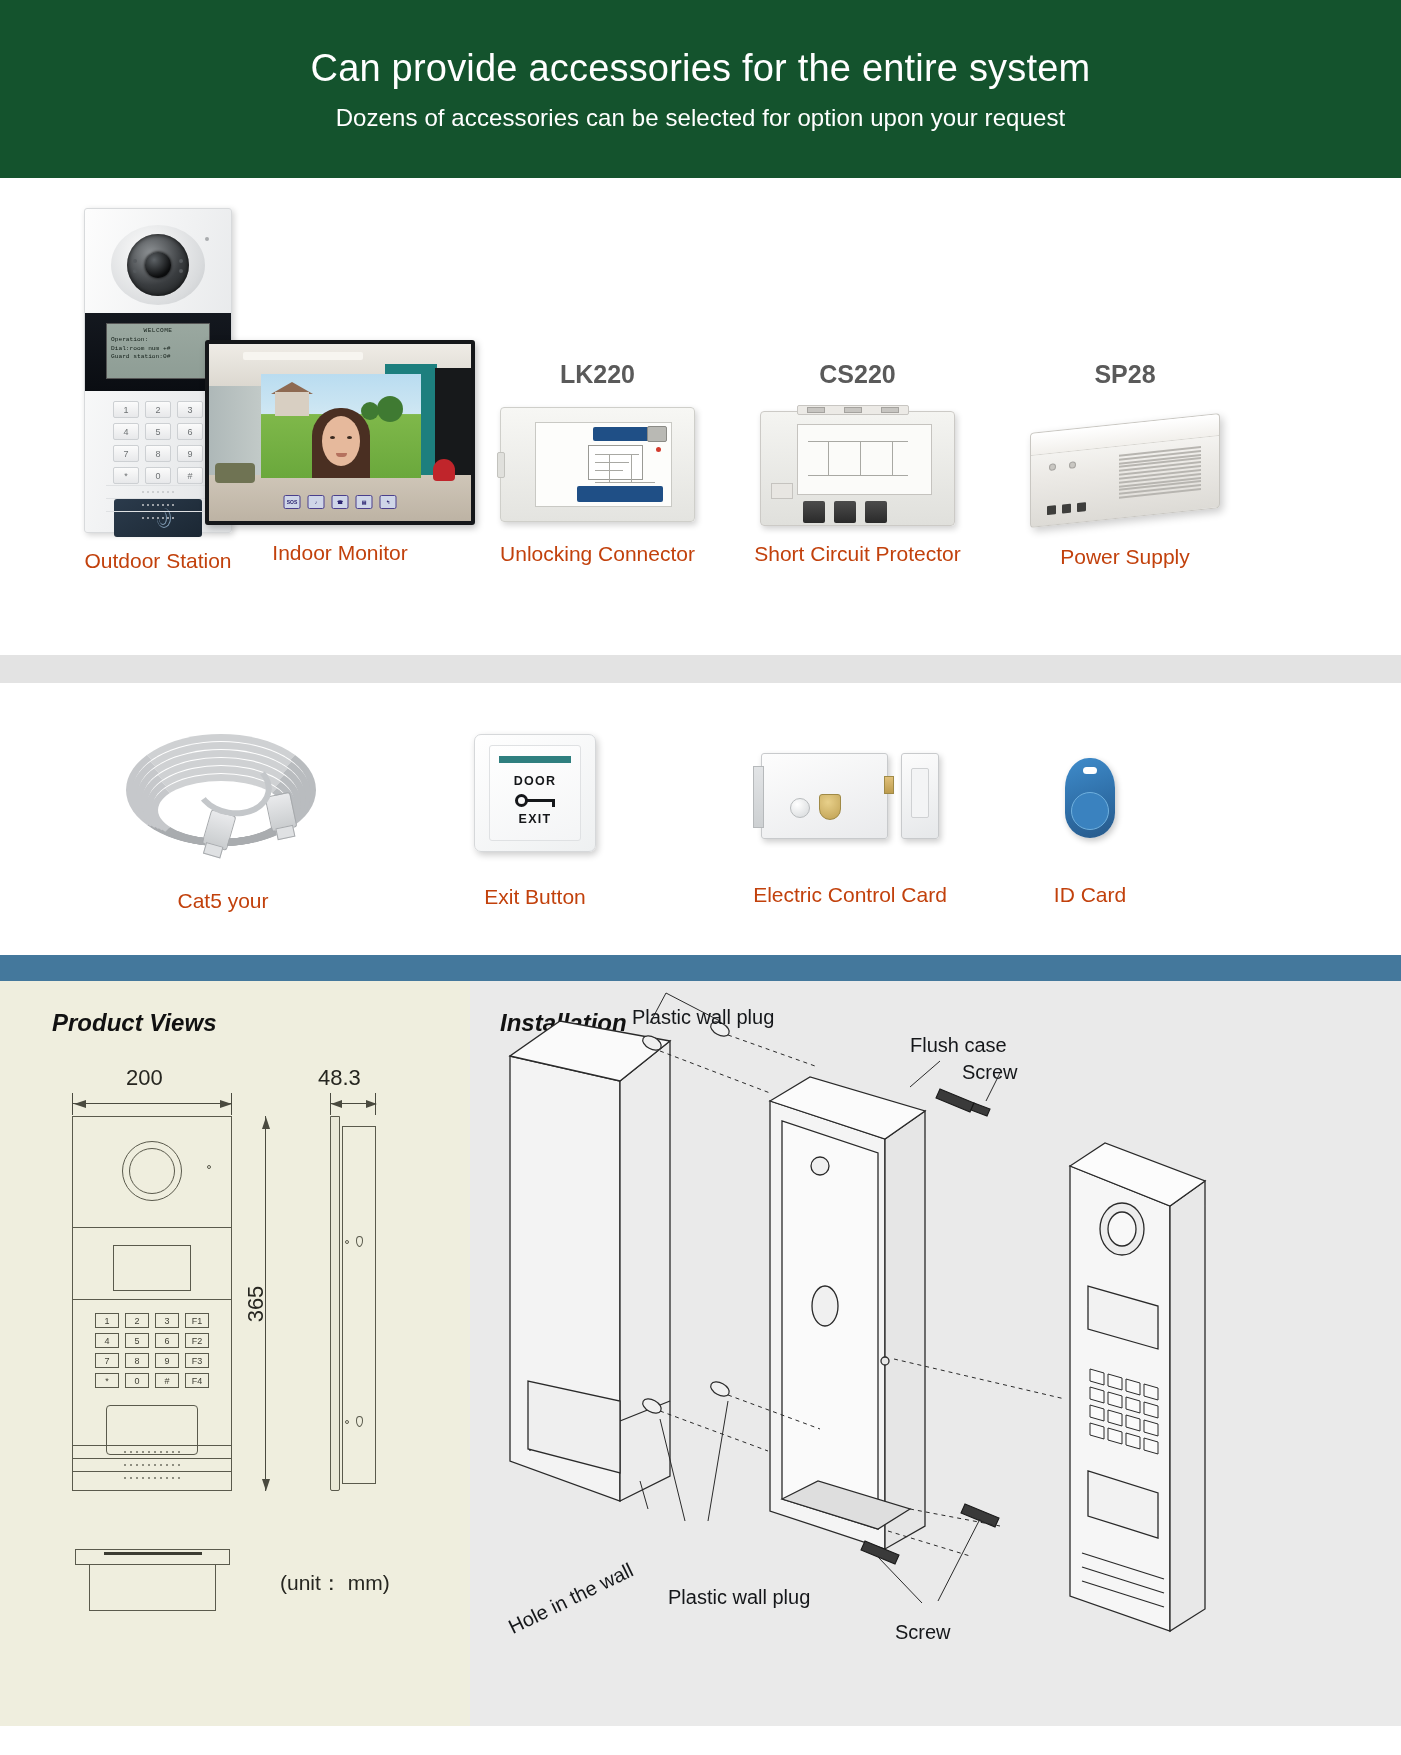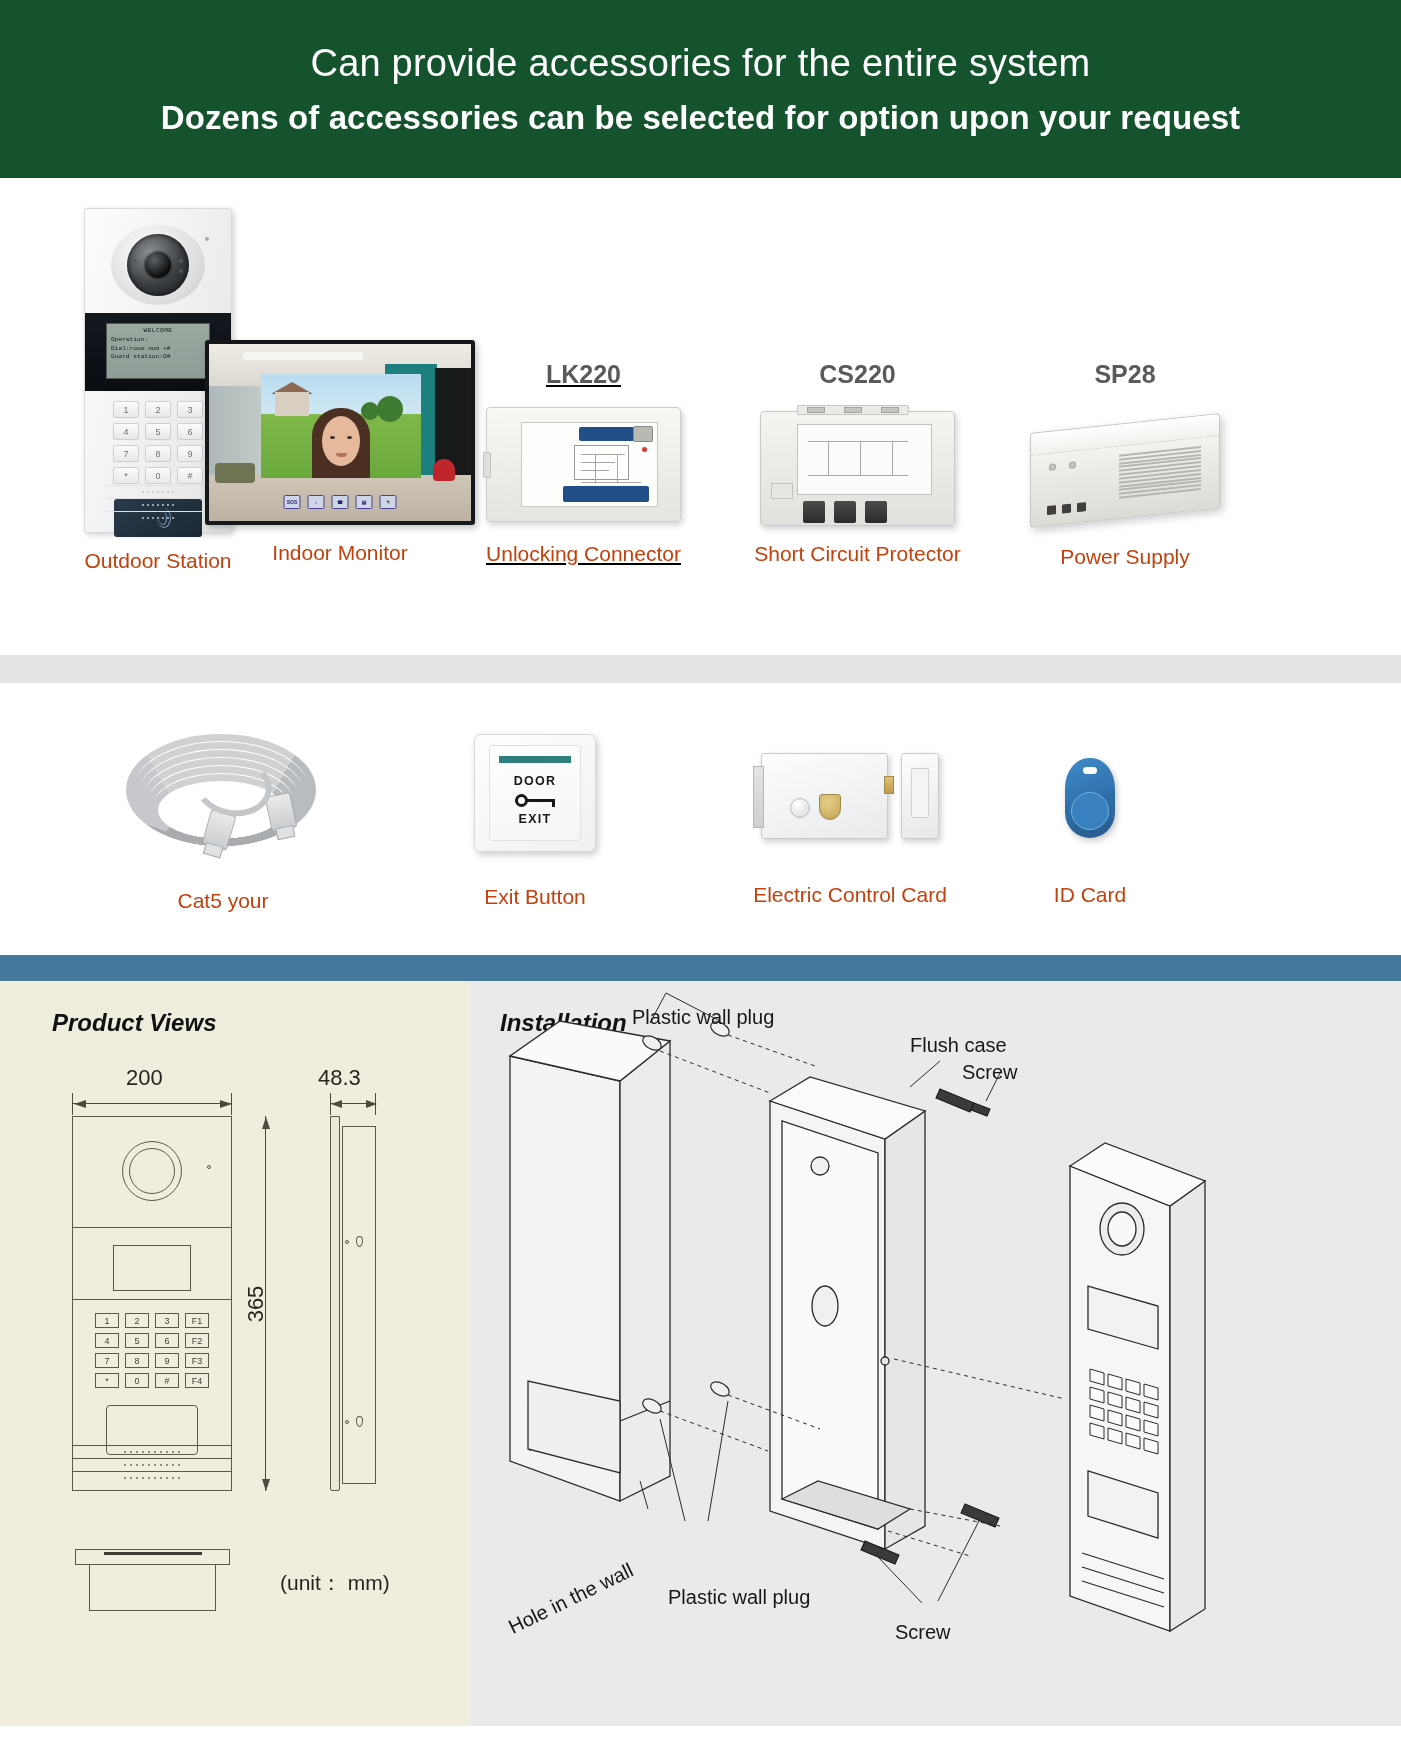--- a/index.html
+++ b/index.html
@@ -23,22 +23,22 @@
   }
   .header .line1 {
     color: #ffffff;
     font-size: 38px;
     font-weight: 400;
     letter-spacing: 0.2px;
     white-space: nowrap;
   }
   .header .line2 {
     color: #ffffff;
-    font-size: 33px;
-    font-weight: 700;
+    font-size: 24px;
+    font-weight: 400;
     letter-spacing: 0.1px;
     white-space: nowrap;
   }
 
   
   .row1 {
     height: 477px;
     position: relative;
     background: #fff;
   }
@@ -460,21 +460,21 @@
             <div class="mon-ic">☎</div>
             <div class="mon-ic">▤</div>
             <div class="mon-ic">↰</div>
           </div>
         </div>
       </div>
     </div>
     <div class="prod-label" style="margin-top:16px;">Indoor Monitor</div>
   </div>
 
-  <div class="prod-cell" style="left:476px; top:182px; width:215px;text-decoration:underline;">
+  <div class="prod-cell" style="left:490px; top:182px; width:215px;">
     <div class="model-label">LK220</div>
     <div style="display:flex;justify-content:center;margin-top:18px;">
       <div class="module">
         <div class="mod-tab"></div>
         <div class="mod-inner">
           <div class="mod-pcbtop"></div>
           <div class="mod-rj"></div>
           <div class="mod-led"></div>
           <div class="mod-sch">
             <div class="mod-line" style="left:6px;top:8px;width:44px;"></div>

